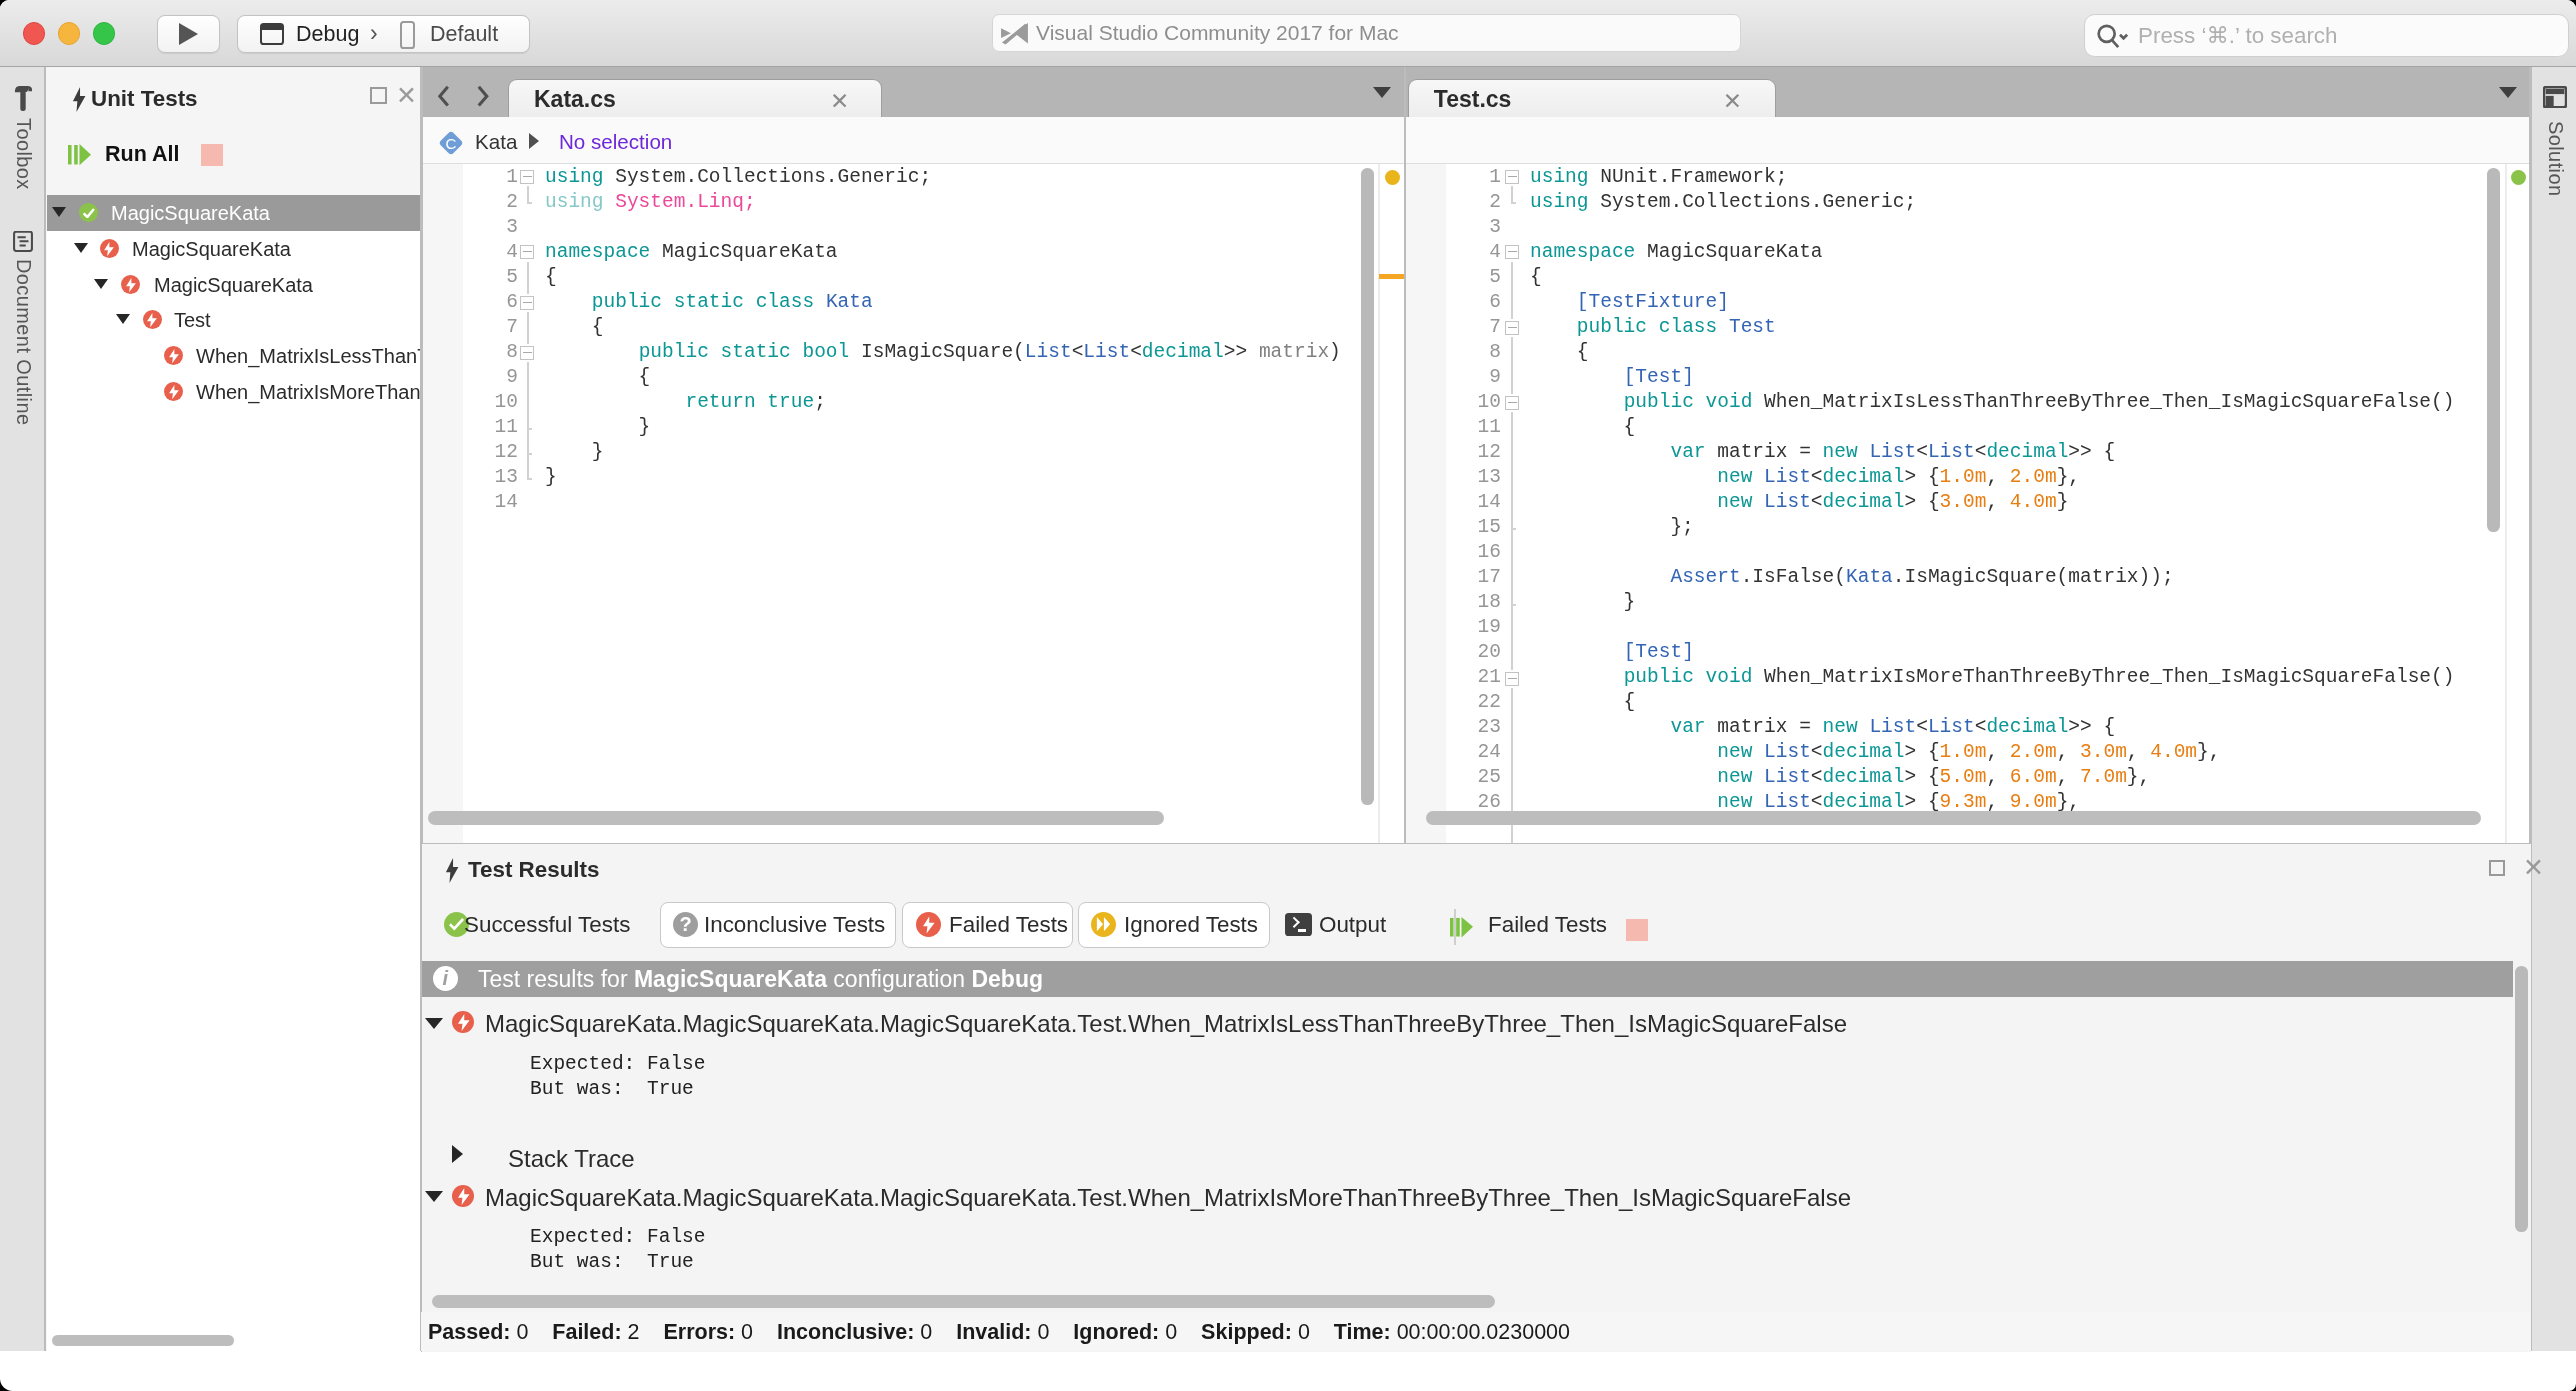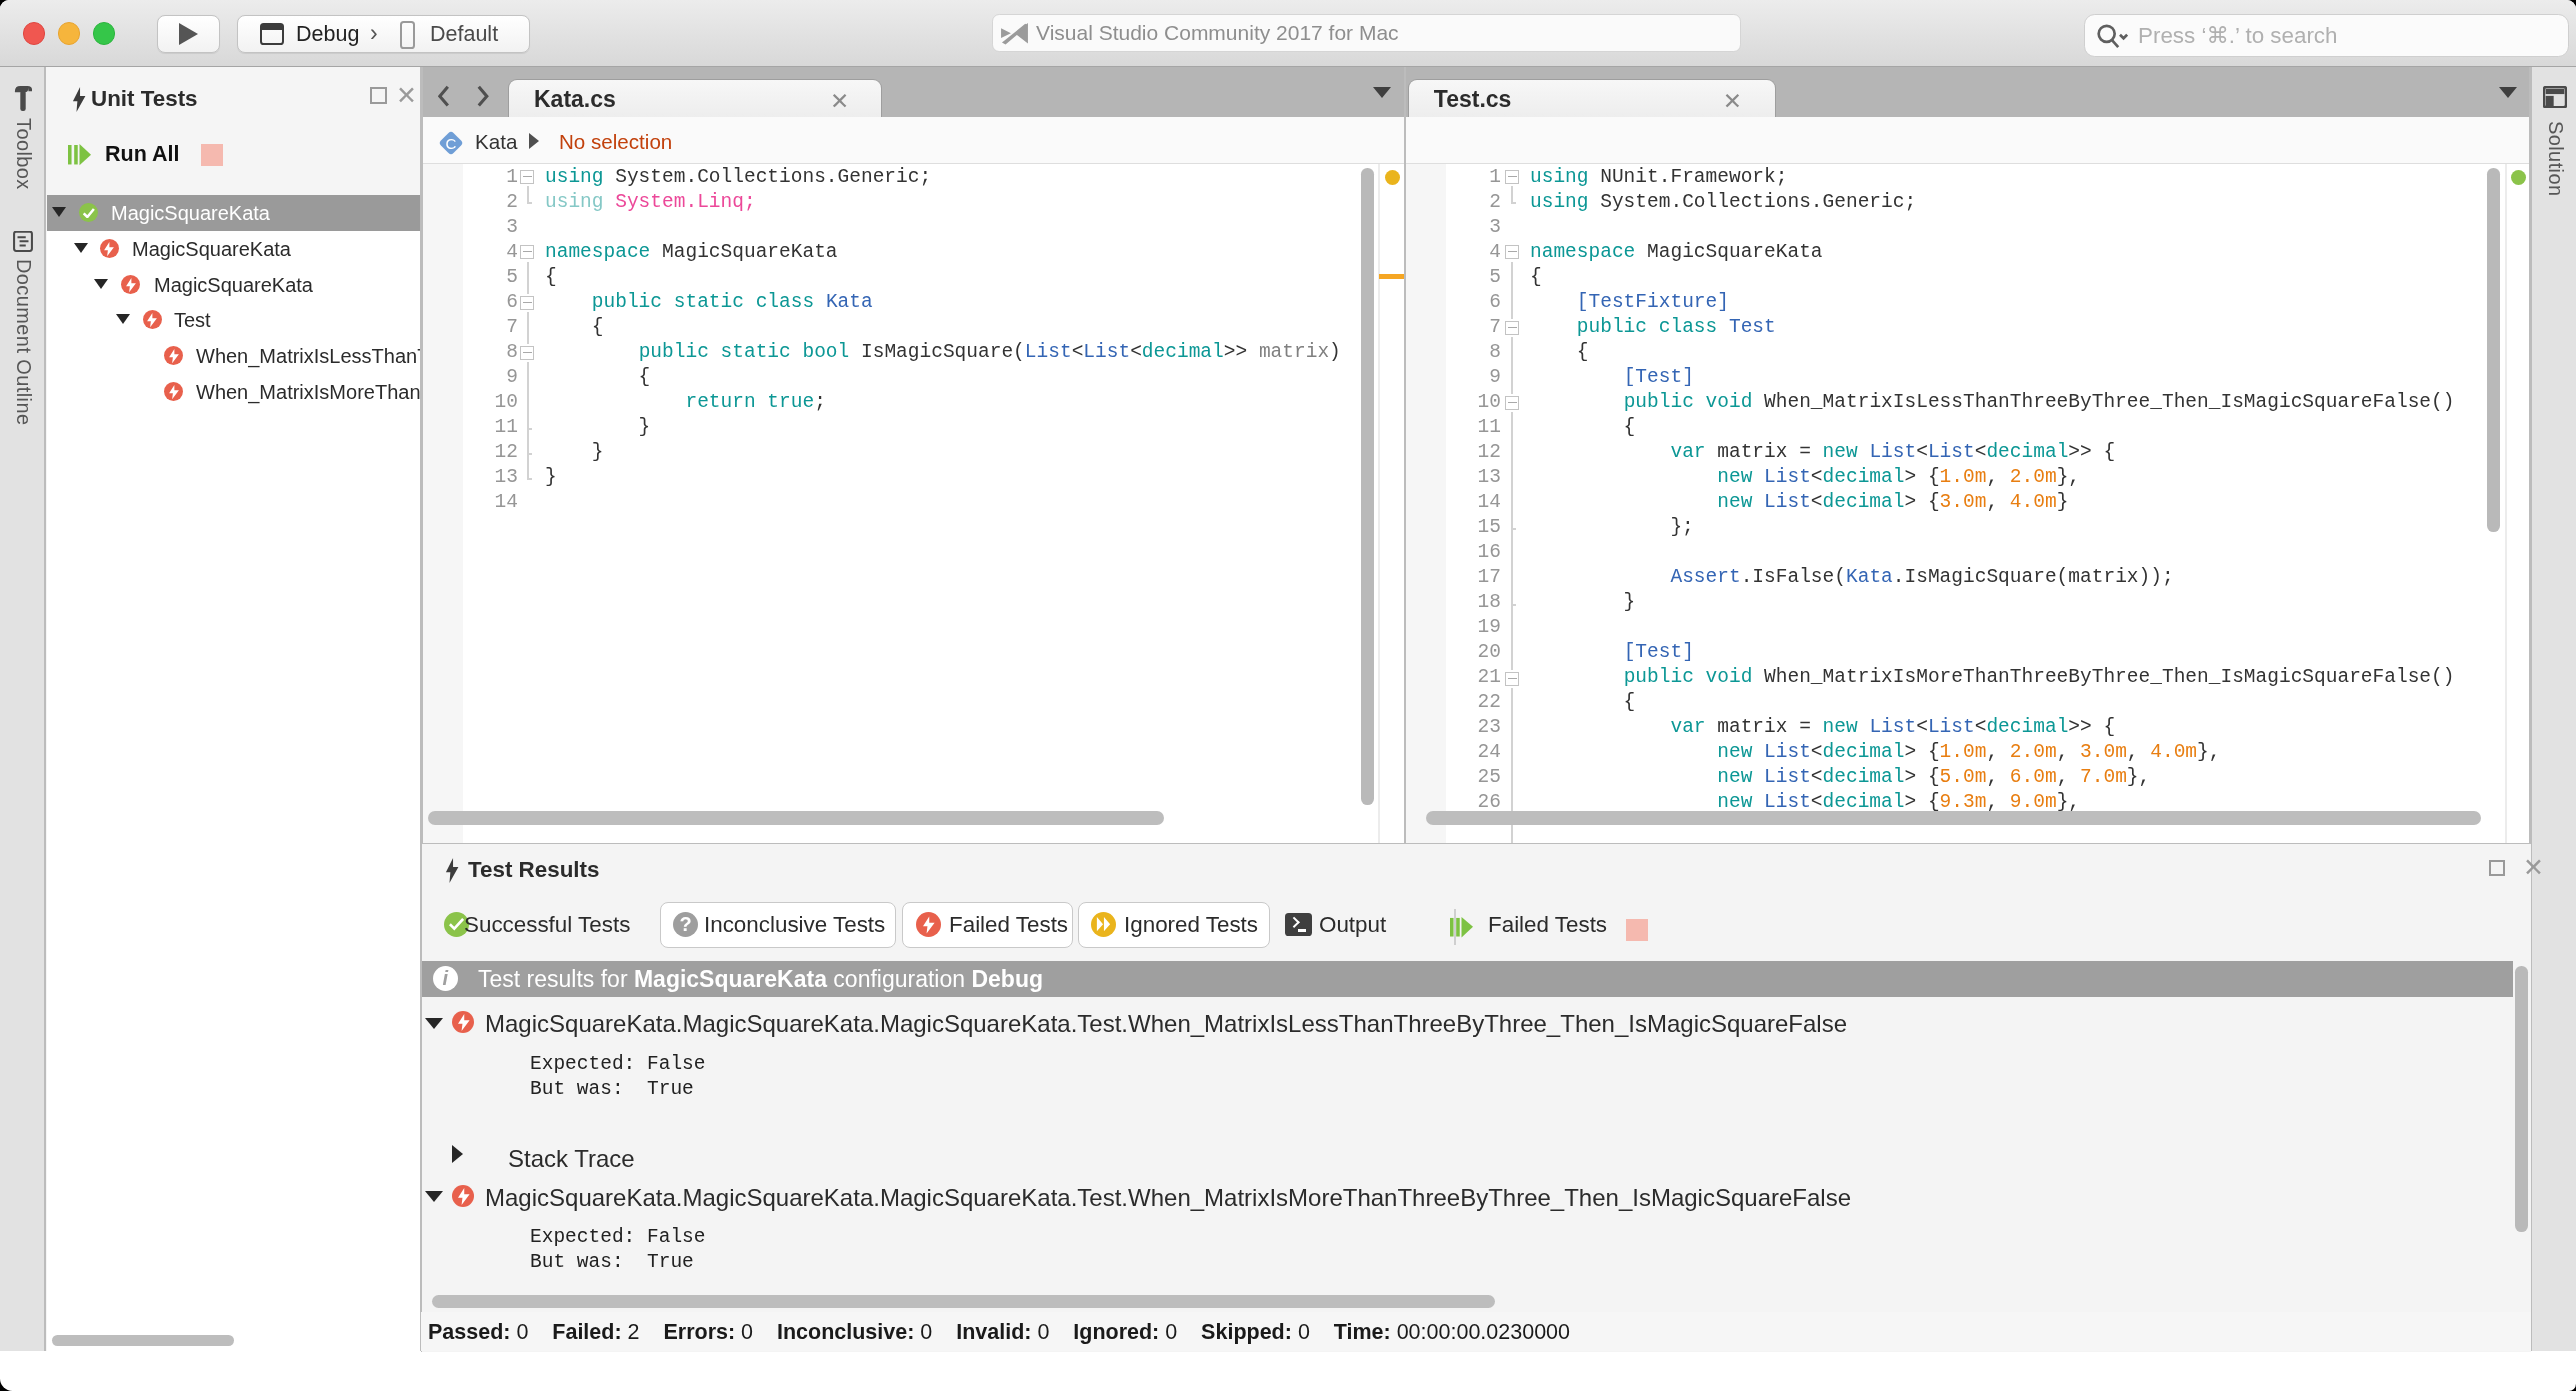--- a/index.html
+++ b/index.html
@@ -199,21 +199,21 @@
 <div class="abs" style="left:421px;top:67px;width:1.8px;height:776px;background:#bcbcbc;"></div>
 <div class="abs" style="left:1404px;top:67px;width:1.8px;height:776px;background:#bcbcbc;"></div>
 <div class="abs" style="left:2529px;top:67px;width:1.8px;height:776px;background:#bcbcbc;"></div>
 <div class="abs" style="left:421px;top:843px;width:2155px;height:0px;"></div>
 <svg class="abs" style="left:435px;top:127px;" width="32" height="32" viewBox="0 0 36 36">
       <rect x="8" y="8" width="20" height="20" rx="4" transform="rotate(45 18 18)" fill="#6f9ed6"></rect>
       <text x="18" y="25" text-anchor="middle" font-size="17" fill="#fff" font-family="Liberation Sans, sans-serif">C</text>
     </svg>
 <div class="abs" style="left:475px;top:130px;font-size:20.6px;color:#333;">Kata</div>
 <div class="abs" style="left:529px;top:133px;width:0;height:0;border-top:8px solid transparent;border-bottom:8px solid transparent;border-left:10.7px solid #4f4f4f;"></div>
-<div class="abs" style="left:559px;top:130px;font-size:20.6px;color:#c2410c;text-align:center;">No selection</div>
+<div class="abs" style="left:559px;top:130px;font-size:20.6px;color:#6d28d9;text-align:center;">No selection</div>
 <pre class="abs nums" style="left:423px;top:165px;width:95px;">1
 2
 3
 4
 5
 6
 7
 8
 9
 10

